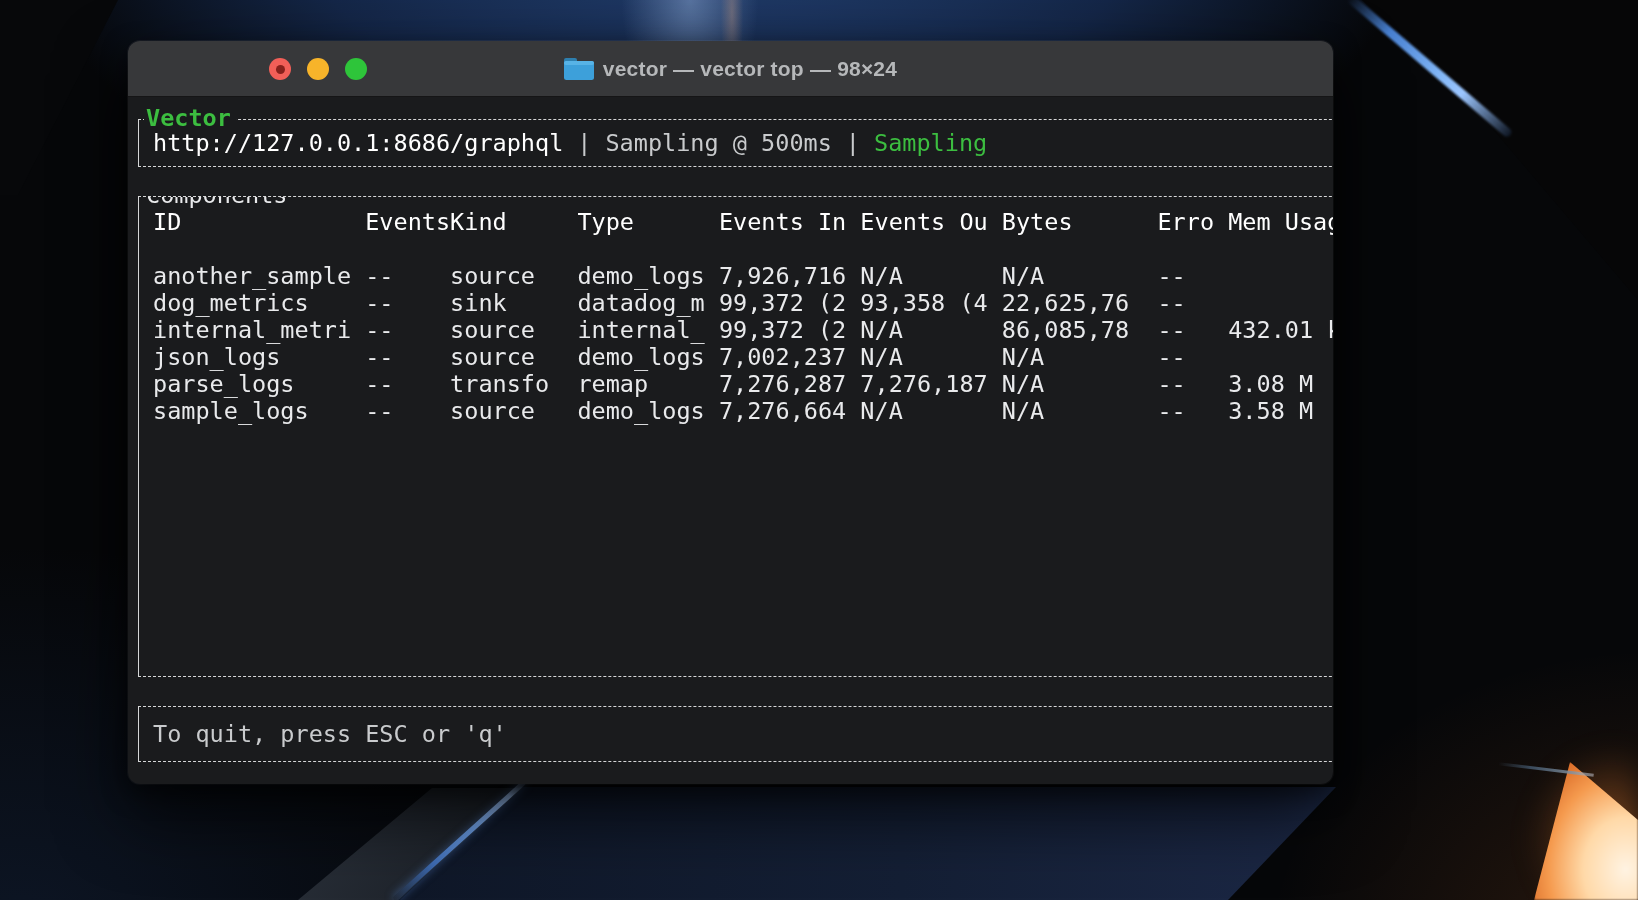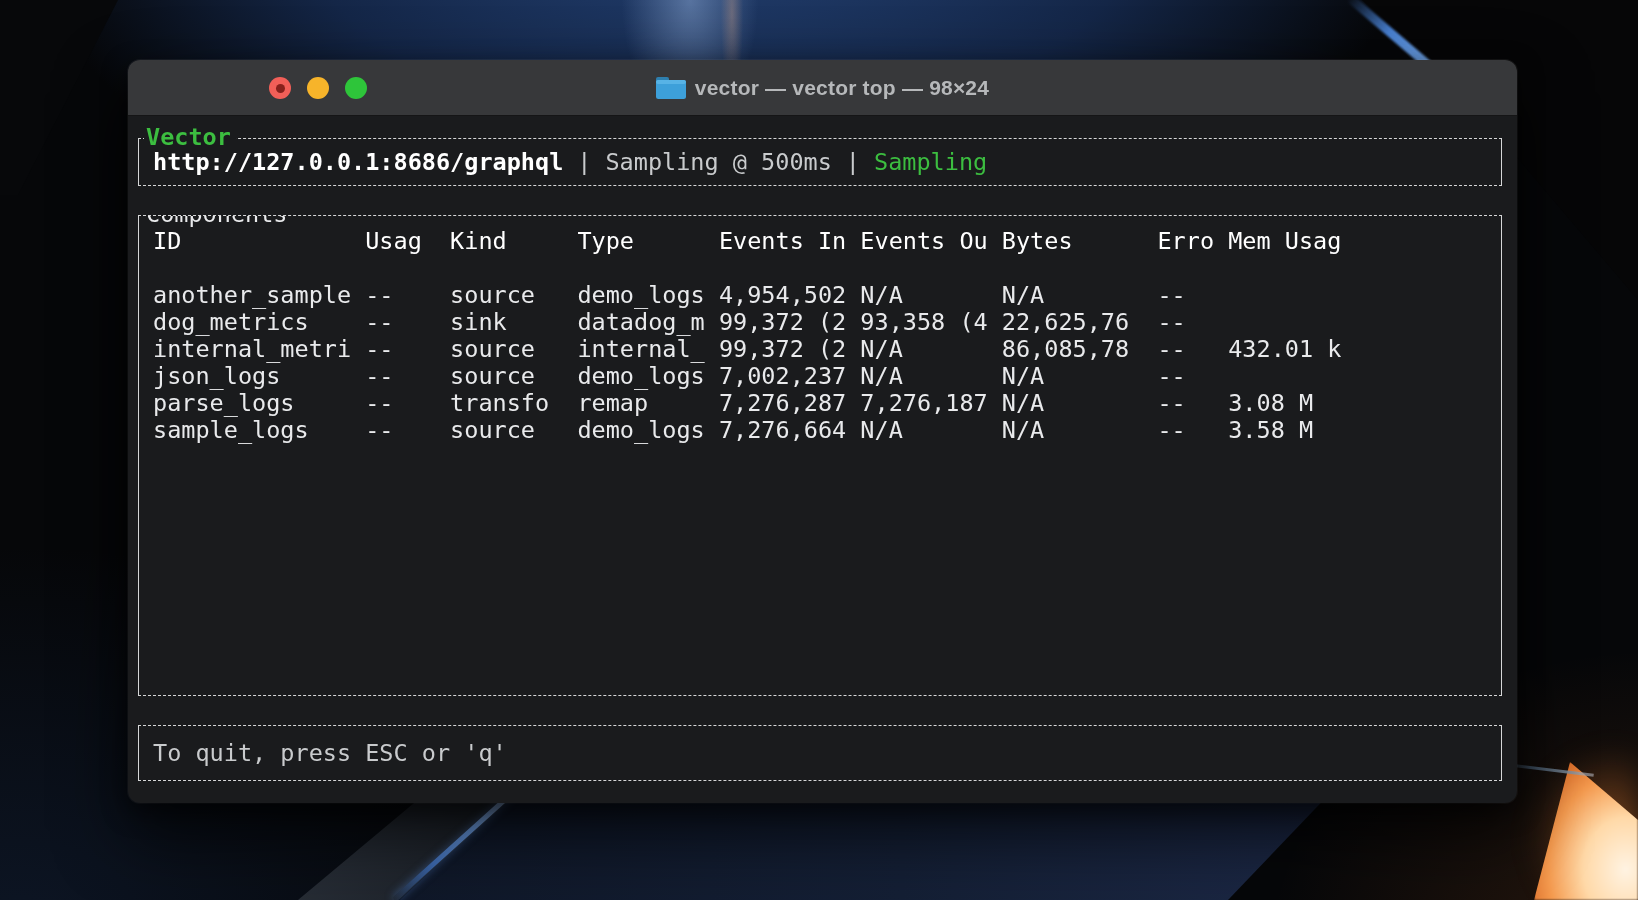--- a/index.html
+++ b/index.html
@@ -36,21 +36,21 @@
     box-shadow:0 0 9px rgba(90,140,220,.55);}
   .wp-orange-glow{right:0;bottom:0;width:190px;height:220px;filter:blur(14px);
     background:radial-gradient(ellipse 60% 55% at 88% 72%, rgba(238,128,48,.5), transparent 75%);}
   .wp-orange{right:0;bottom:0;width:104px;height:138px;filter:blur(1.2px);
     clip-path:polygon(36px 0,104px 58px,104px 138px,0 138px);
     background:radial-gradient(ellipse 135% 125% at 88% 78%, #fff3e2 0%, #ffd9a8 30%, #f59a4e 55%, #d96a26 75%, rgba(120,50,15,.4) 92%, transparent 100%);}
   .wp-arc{left:1498px;top:768px;width:96px;height:3px;opacity:.85;transform:rotate(7deg);
     background:linear-gradient(90deg, transparent, #42566b 35%, #8795a3 80%, rgba(200,200,210,.6));}
 
   
-  .window{position:absolute;left:128px;top:60px;width:1389px;height:743px;border-radius:12px;
+  .window{position:absolute;left:128px;top:41px;width:1205px;height:743px;border-radius:12px;
     box-shadow:0 30px 70px rgba(0,0,0,.72), 0 8px 24px rgba(0,0,0,.5), 0 0 0 1px rgba(255,255,255,.07);
     overflow:hidden;}
   .titlebar{position:absolute;left:0;top:0;right:0;height:56px;background:var(--titlebar-bg,#37383a);
     border-bottom:1px solid #151516;display:flex;align-items:center;}
   .traffic{position:absolute;left:141px;top:0;height:56px;display:flex;align-items:center;gap:16px;}
   .tl{width:22px;height:22px;border-radius:50%;display:inline-flex;align-items:center;justify-content:center;}
   .tl.red{background:var(--tl-red,#f15f58);}
   .tl.red .dot{width:9px;height:9px;border-radius:50%;background:#87211c;}
   .tl.yellow{background:var(--tl-yellow,#f7b42a);}
   .tl.green{background:var(--tl-green,#2ec53a);}
@@ -66,21 +66,21 @@
     border-top:1px dashed var(--border-c,#d6d7d8);
     border-bottom:1px dashed var(--border-c,#d6d7d8);
     border-left:1px solid var(--border-c,#d6d7d8);
     border-right:1px solid var(--border-c,#d6d7d8);}
   .box-label{position:absolute;top:-15px;left:5px;background:var(--terminal-bg,#1a1b1d);
     padding:0 5px 0 2px;white-space:nowrap;}
   .green-label{color:var(--green,#3cbe40);font-weight:bold;}
   .box-vector{top:22px;height:48px;}
   .statusline{position:absolute;left:0;top:0;right:0;bottom:0;display:flex;align-items:center;
     padding-left:14px;gap:14px;white-space:pre;}
-  .url{font-weight:bold;color:var(--bold-text,#ffffff);}
+  .url{font-weight:normal;color:var(--bold-text,#ffffff);}
   .sep{color:var(--dim-text,#c9cbcd);}
   .sampling{color:var(--dim-text,#d3d5d7);}
   .connected{color:var(--green,#3cbe40);}
   .box-components{top:99px;height:481px;padding:12px 0 0 14px;overflow:hidden;}
   .trow{display:grid;grid-template-columns:15ch 6ch 9ch 10ch 10ch 10ch 11ch 5ch 1fr;
     height:27px;white-space:pre;overflow:hidden;}
   .thead{font-weight:normal;color:var(--bold-text,#ffffff);}
   .spacer{height:27px;}
   .cell{overflow:hidden;white-space:pre;}
   .box-footer{top:609px;height:56px;}
@@ -132,24 +132,24 @@
         <span class="url">http://127.0.0.1:8686/graphql</span>
         <span class="sep">|</span>
         <span class="sampling">Sampling @ 500ms</span>
         <span class="sep">|</span>
         <span class="connected">Sampling</span>
       </div>
     </div>
 
     <div class="tui-box box-components">
       <span class="box-label">Components</span>
-      <div class="trow thead"><span class="cell">ID</span><span class="cell">Usag</span><span class="cell">Kind</span><span class="cell">Type</span><span class="cell">Events In</span><span class="cell">Events Ou</span><span class="cell">Bytes</span><span class="cell">Erro</span><span class="cell">Mem Usag</span></div>
+      <div class="trow thead"><span class="cell">ID</span><span class="cell">Events</span><span class="cell">Kind</span><span class="cell">Type</span><span class="cell">Events In</span><span class="cell">Events Ou</span><span class="cell">Bytes</span><span class="cell">Erro</span><span class="cell">Mem Usag</span></div>
       <div class="spacer"></div>
       <div>
-          <div class="trow"><span class="cell">another_sample</span><span class="cell">--</span><span class="cell">source</span><span class="cell">demo_logs</span><span class="cell">4,954,502</span><span class="cell">N/A</span><span class="cell">N/A</span><span class="cell">--</span></div>
+          <div class="trow"><span class="cell">another_sample</span><span class="cell">--</span><span class="cell">source</span><span class="cell">demo_logs</span><span class="cell">7,926,716</span><span class="cell">N/A</span><span class="cell">N/A</span><span class="cell">--</span></div>
           <div class="trow"><span class="cell">dog_metrics</span><span class="cell">--</span><span class="cell">sink</span><span class="cell">datadog_m</span><span class="cell">99,372 (2</span><span class="cell">93,358 (4</span><span class="cell">22,625,76</span><span class="cell">--</span></div>
           <div class="trow"><span class="cell">internal_metri</span><span class="cell">--</span><span class="cell">source</span><span class="cell">internal_</span><span class="cell">99,372 (2</span><span class="cell">N/A</span><span class="cell">86,085,78</span><span class="cell">--</span><span class="cell">432.01 k</span></div>
           <div class="trow"><span class="cell">json_logs</span><span class="cell">--</span><span class="cell">source</span><span class="cell">demo_logs</span><span class="cell">7,002,237</span><span class="cell">N/A</span><span class="cell">N/A</span><span class="cell">--</span></div>
           <div class="trow"><span class="cell">parse_logs</span><span class="cell">--</span><span class="cell">transfo</span><span class="cell">remap</span><span class="cell">7,276,287</span><span class="cell">7,276,187</span><span class="cell">N/A</span><span class="cell">--</span><span class="cell">3.08 M</span></div>
           <div class="trow"><span class="cell">sample_logs</span><span class="cell">--</span><span class="cell">source</span><span class="cell">demo_logs</span><span class="cell">7,276,664</span><span class="cell">N/A</span><span class="cell">N/A</span><span class="cell">--</span><span class="cell">3.58 M</span></div>
         </div>
     </div>
 
     <div class="tui-box box-footer">
       <div class="quit-hint">To quit, press ESC or 'q'</div>

